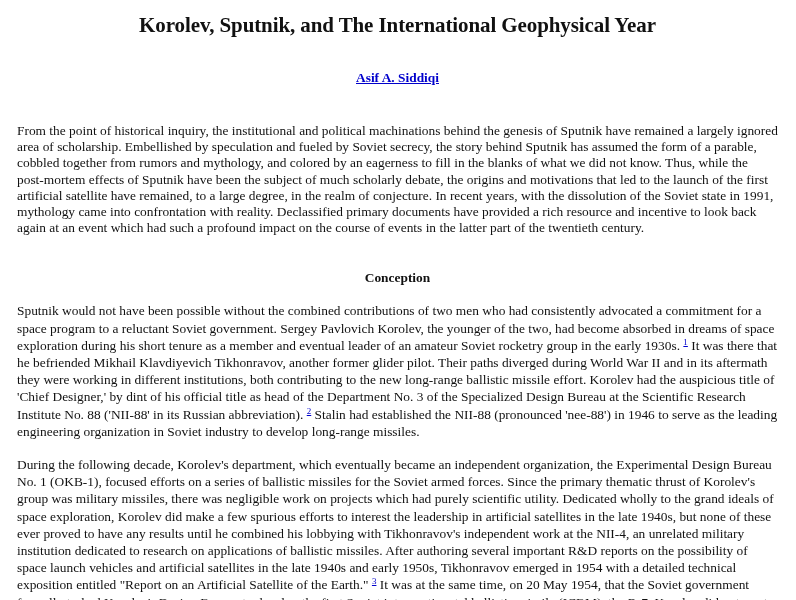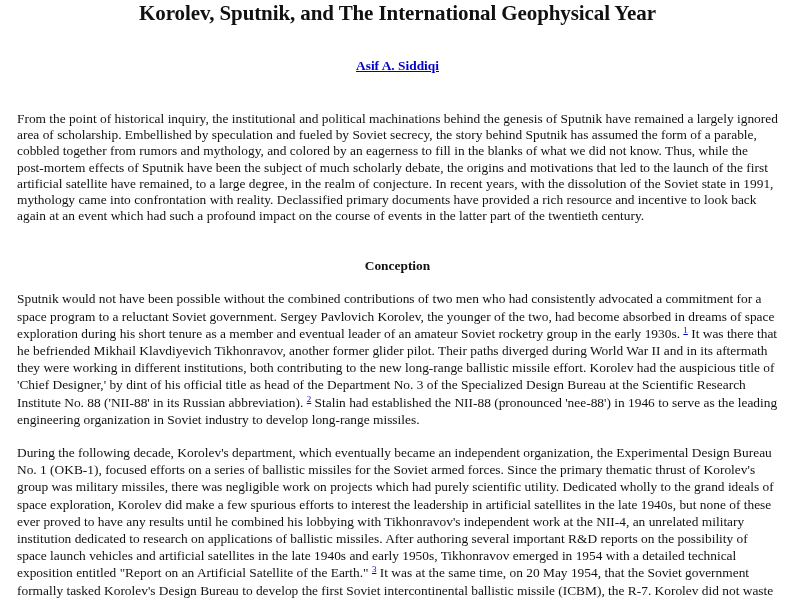--- a/index.html
+++ b/index.html
@@ -14,21 +14,21 @@
       font-family: "Liberation Serif", "DejaVu Serif", serif;
       font-size: 13.4px;
       line-height: 16.2px;
       color: #111111;
     }
     .page {
       position: relative;
       padding: 0 2px 0 1px;
     }
     h1.title {
-      margin: 0;
+      margin: 12px;
       padding-top: 1px;
       text-align: center;
       font-size: 21px;
       line-height: 24px;
       font-weight: bold;
       color: #111111;
       letter-spacing: -0.1px;
     }
     .author-wrap {
       text-align: center;

